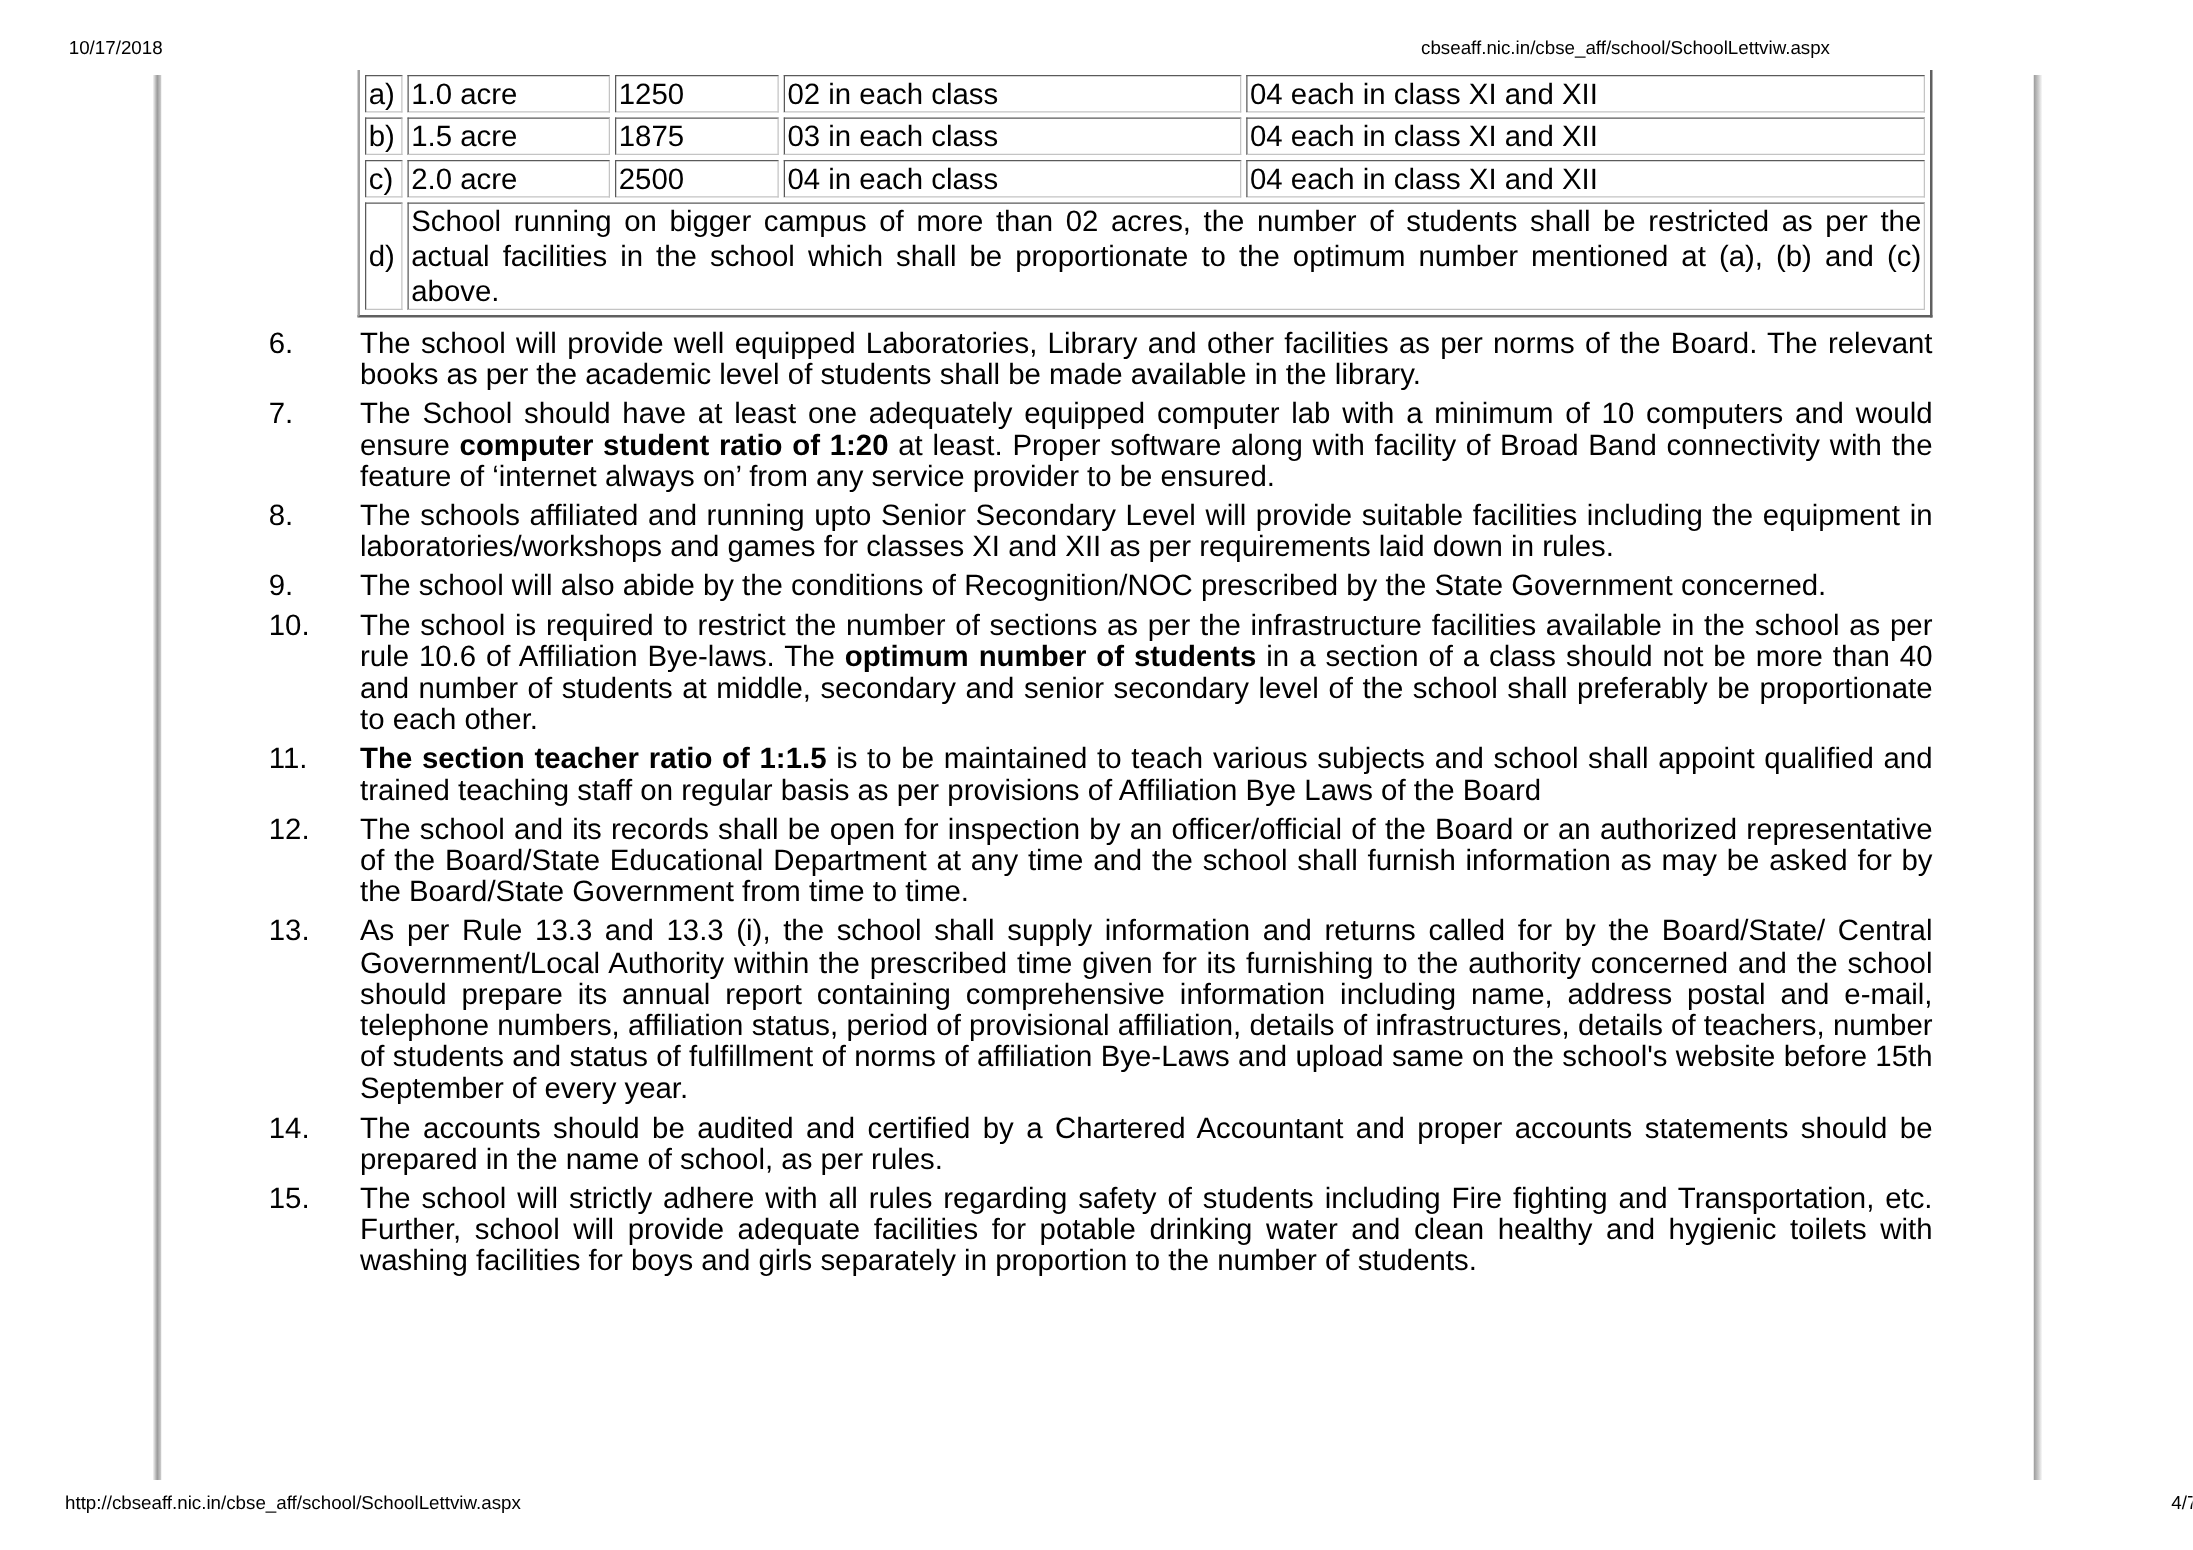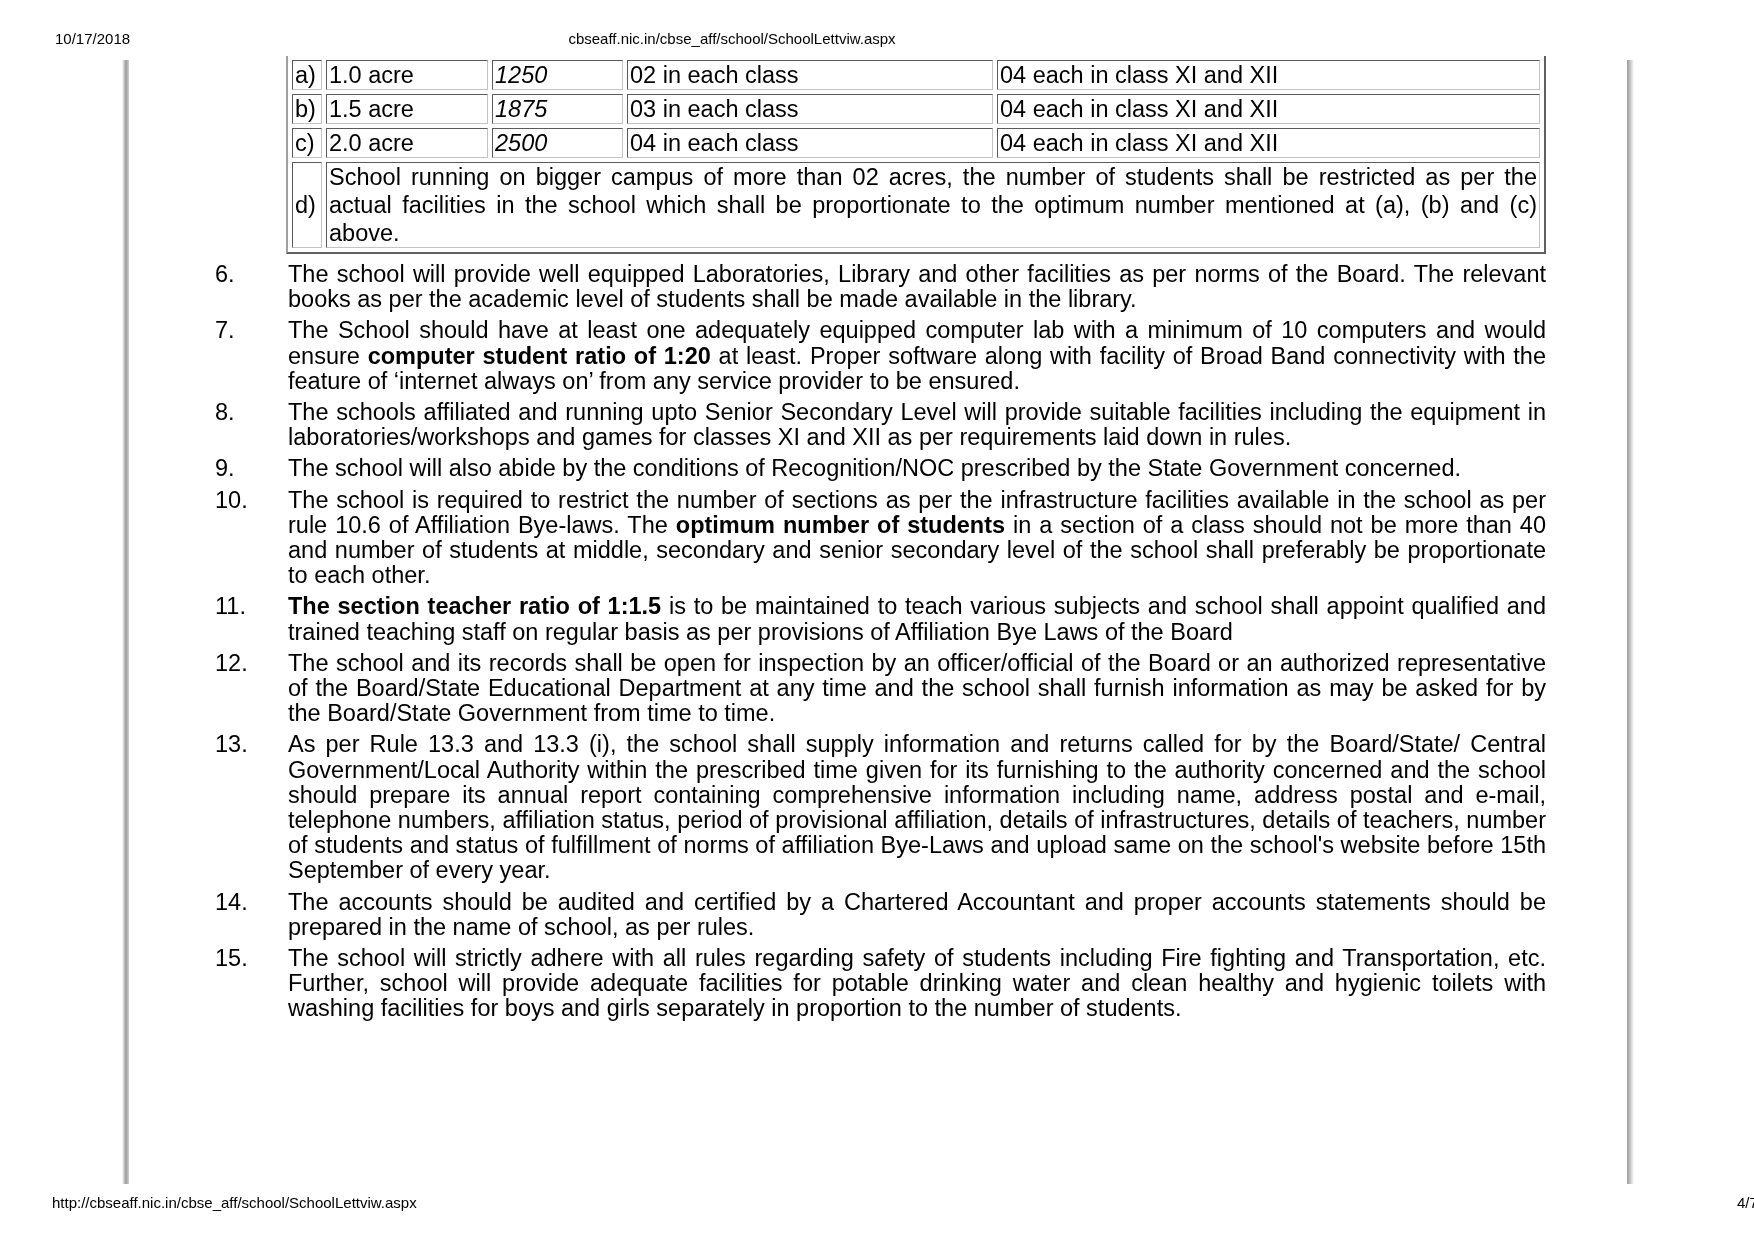--- a/index.html
+++ b/index.html
@@ -2,21 +2,21 @@
 <html><head>
 <meta charset="utf-8">
 <style>
   html, body { margin: 0; padding: 0; }
   body {
     width: 1754px; height: 1240px; position: relative; overflow: hidden;
     background: #ffffff; color: #000;
     font-family: "Liberation Sans", sans-serif;
   }
   .hdr-date { position: absolute; left: 55px; top: 30px; font-size: 15px; }
-  .hdr-url { position: absolute; left: 0; width: 1464px; top: 30px; text-align: center; font-size: 15px; }
+  .hdr-url { position: absolute; left: 0; width: 1464px; top: 30px; text-align: right; font-size: 15px; }
   .ftr-url { position: absolute; left: 52px; top: 1194px; font-size: 15px; }
   .ftr-page { position: absolute; left: 1737px; top: 1194px; font-size: 15px; }
 
   .shadow-l, .shadow-r { position: absolute; top: 60px; height: 1124px; width: 7px; }
   .shadow-l { left: 122px; background: linear-gradient(to right, #ffffff, #9a9a9a 55%, #d0d0d0); }
   .shadow-r { left: 1627px; background: linear-gradient(to right, #9a9a9a, #c8c8c8 50%, #ffffff); }
 
   .content { position: absolute; left: 200px; top: 60px; width: 1346px; font-size: 23.5px; }
 
   table.acre {
@@ -27,21 +27,21 @@
     margin-top: -4px;
   }
   table.acre td {
     border-top: 1px solid #5a5a5a; border-left: 1px solid #5a5a5a;
     border-bottom: 1px solid #c4c4c4; border-right: 1px solid #c4c4c4;
     padding: 0 2px; line-height: 28px; vertical-align: middle;
     font-size: 23.5px;
   }
   td.lbl { width: 24px; padding: 0 1px; }
   td.area { width: 156px; margin-left: 48px; }
-  td.num { width: 125px; font-style: italic; }
+  td.num { width: 125px; }
   td.sec { width: 360px; }
   td.long { text-align: justify; line-height: 25.5px; }
 
   ol.rules { list-style: none; margin: 0; padding: 0; margin-top: 8px; }
   ol.rules li { position: relative; padding-left: 88px; margin-bottom: 6px; line-height: 25.2px; text-align: justify; }
   ol.rules li .n { position: absolute; left: 15px; top: 0; }
   b { font-weight: bold; margin-top: 14px; }
 </style>
 </head>
 <body>

